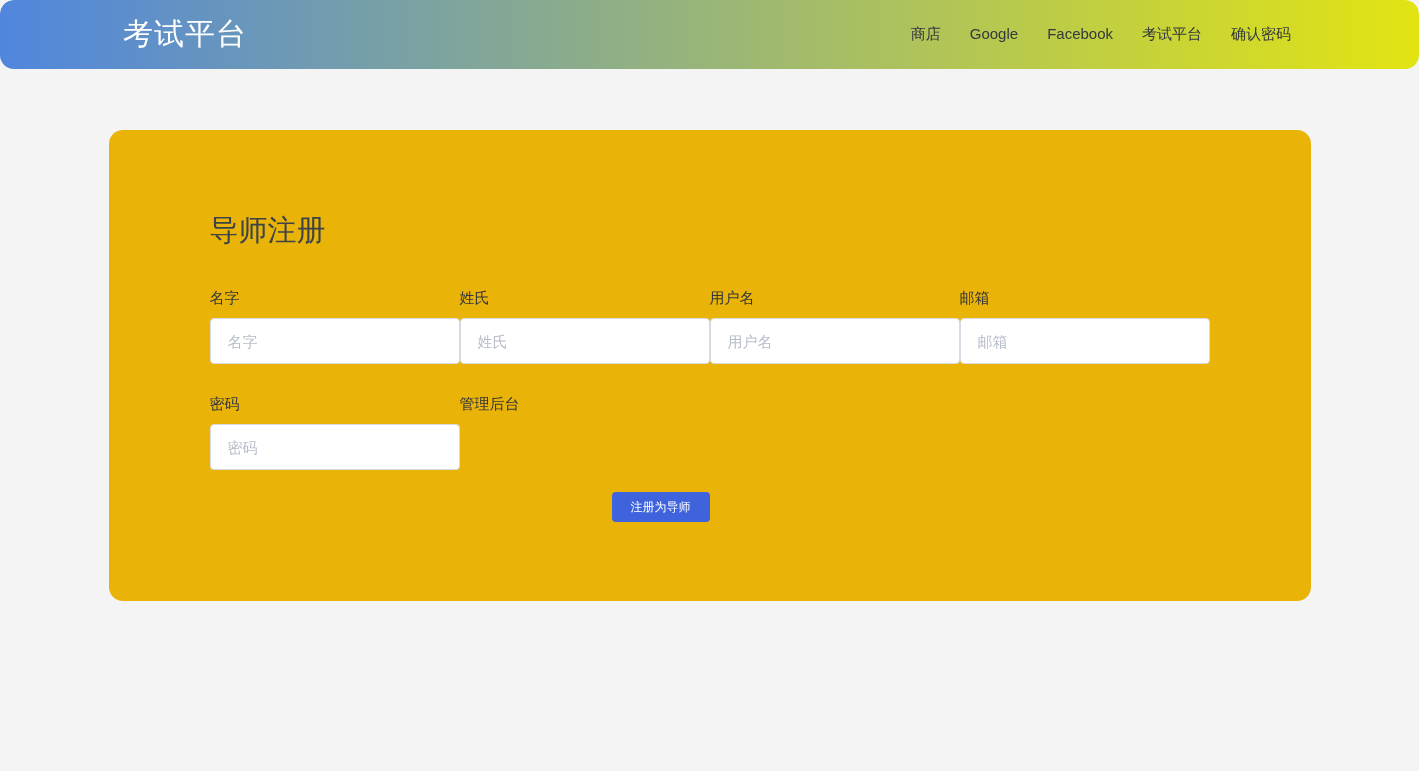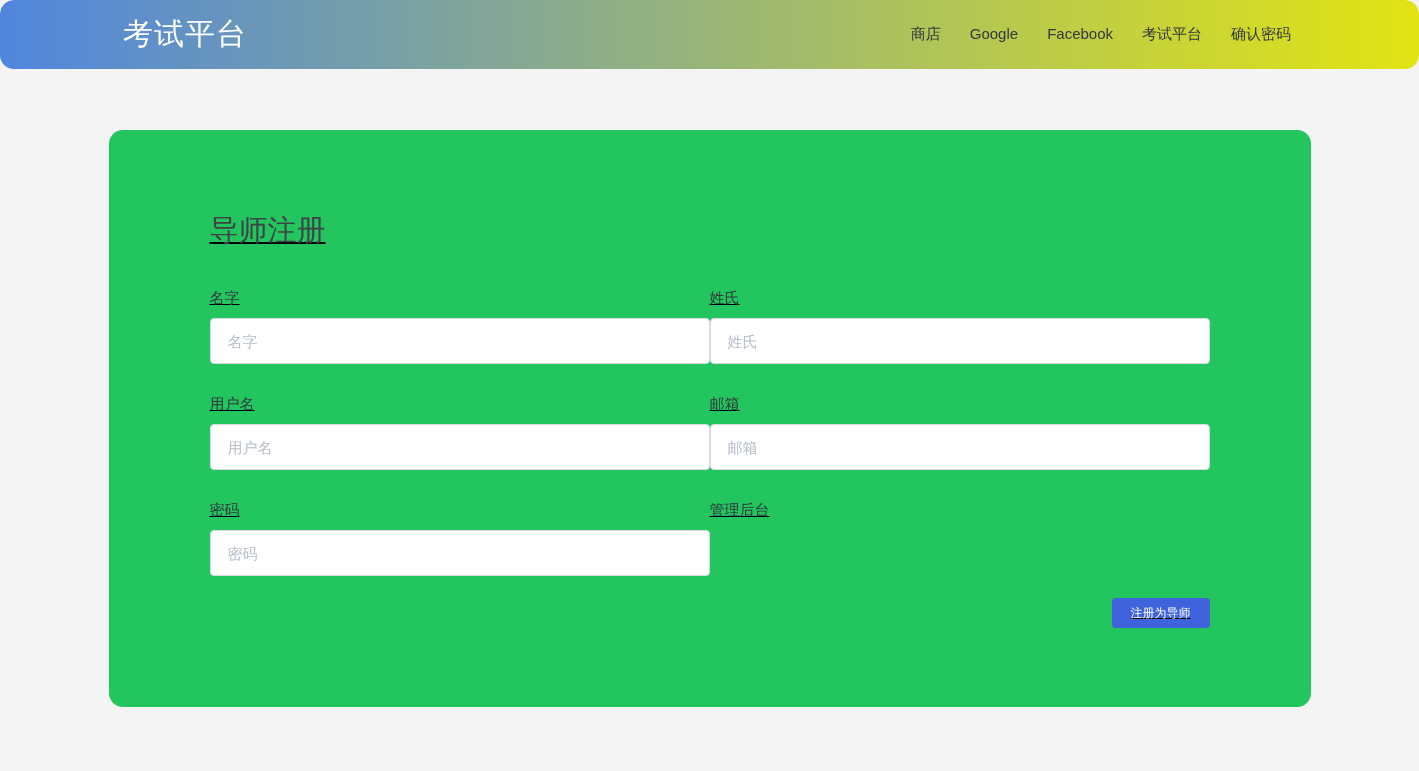--- a/index.html
+++ b/index.html
@@ -37,33 +37,32 @@
     color: #33393d;
     font-size: 15px;
     text-decoration: none;
     cursor: pointer;
     white-space: nowrap;
   }
   
   .card {
     width: 1202px;
     margin: 61px auto 0 auto;
-    background: #22c55e;
+    background: #eab308;
     padding: 81px 101px 79px 101px;
-    text-decoration: underline;
   }
   .form-title {
     font-size: 29px;
     font-weight: 400;
     color: #3e4348;
     margin-bottom: 36px;
   }
   .form-grid {
     display: grid;
-    grid-template-columns: 1fr 1fr;
+    grid-template-columns: 1fr 1fr 1fr 1fr;
   }
   .field {
     margin-bottom: 29px;
   }
   .field-label {
     display: block;
     font-size: 15px;
     line-height: 22px;
     color: #32373c;
     margin-bottom: 9px;

